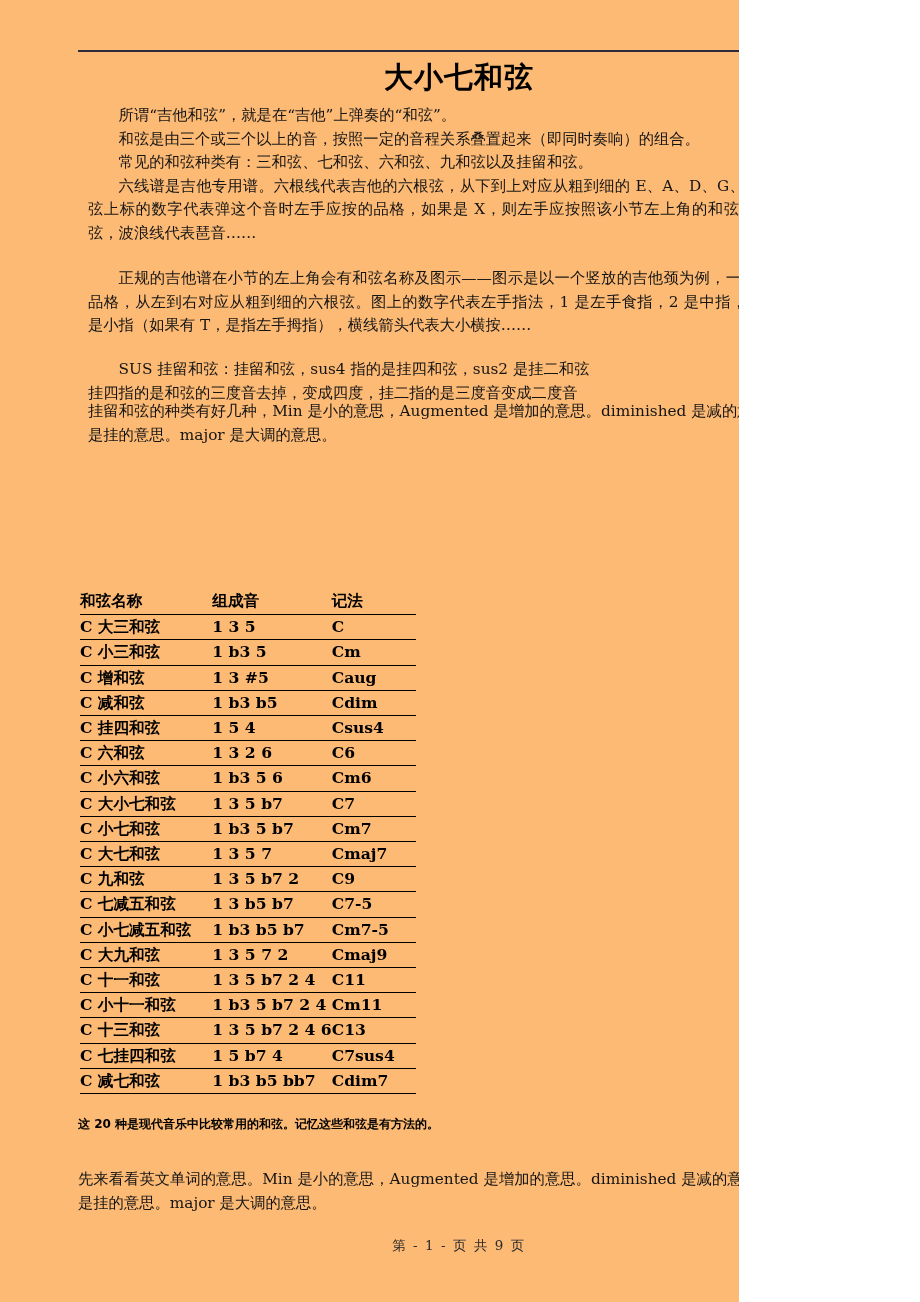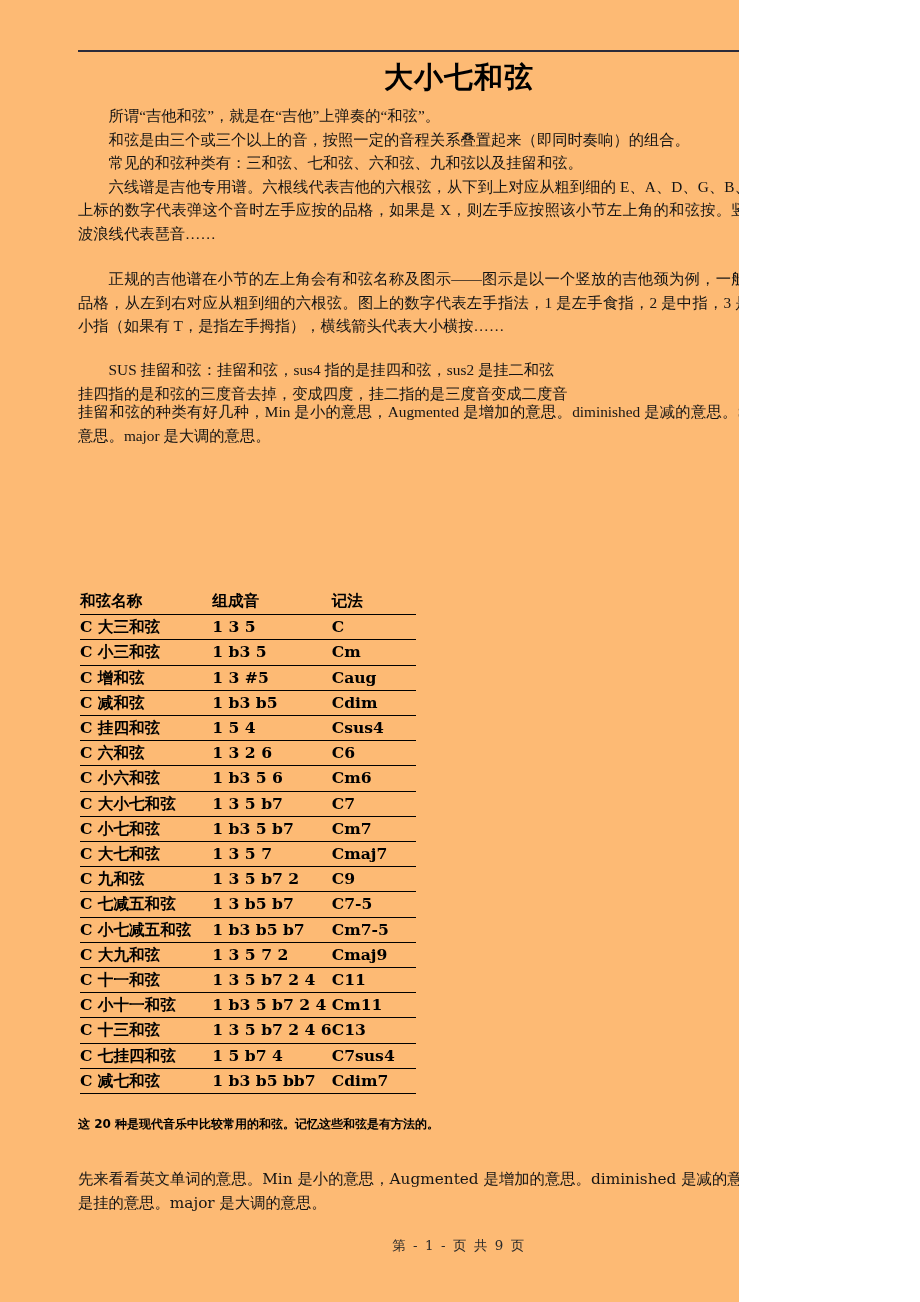--- a/index.html
+++ b/index.html
@@ -52,27 +52,26 @@
     font-family: "DejaVu Sans", "Liberation Sans", sans-serif;
     font-size: 29px;
     font-weight: bold;
     letter-spacing: 1px;
     color: #000000;
   }
 
   
   .body-block {
     position: absolute;
-    left: 78px;
+    left: 88px;
     width: 762px;
     font-size: 15.3px;
     line-height: 23.6px;
     text-align: justify;
     color: #141414;
-    font-family: Liberation Serif, serif;
   }
   .body-block p {
     margin: 0;
   }
   .indent2 { text-indent: 2em; }
 
   .blk-a { top: 104px; }
   .blk-b { top: 267px; }
   .blk-c { top: 358px; }
   .blk-d { top: 400px; }

